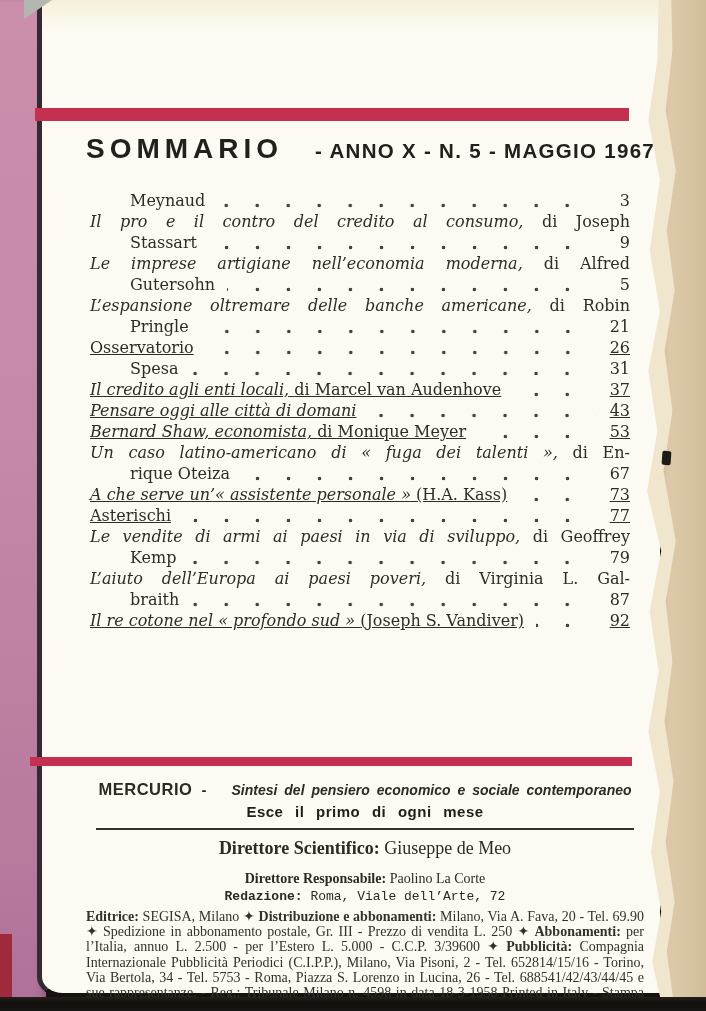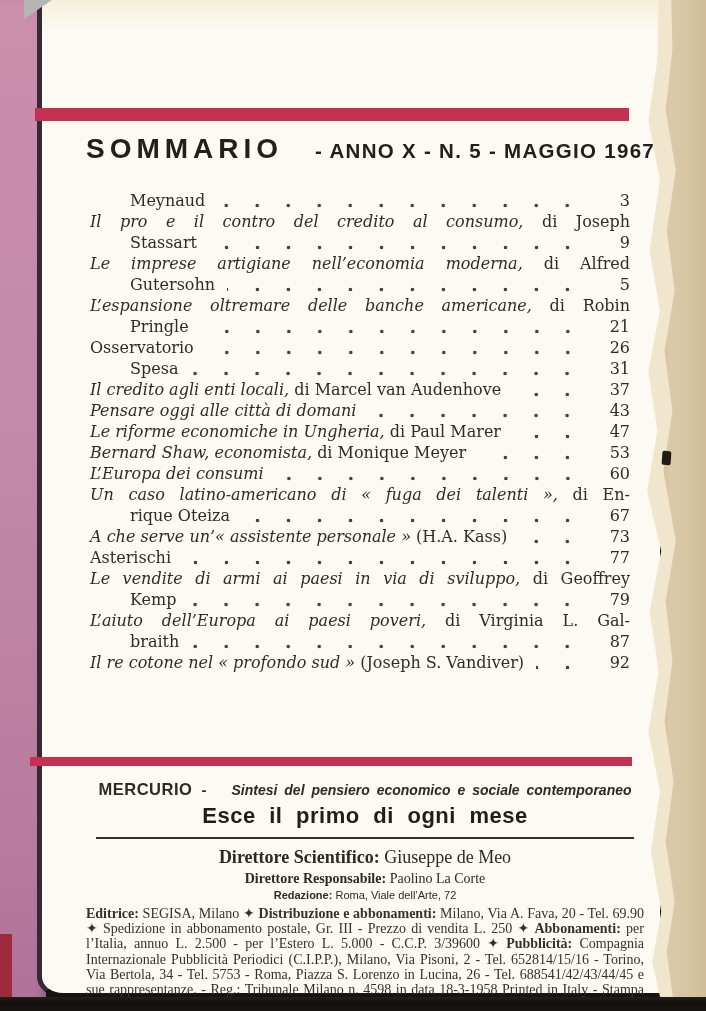--- a/index.html
+++ b/index.html
@@ -66,21 +66,21 @@
     white-space:nowrap;
   }
   .doc-title .t-main{font-size:28px; letter-spacing:5px;}
   .doc-title .t-rest{font-size:20.5px; letter-spacing:1.3px;margin-left:32px;}
 
   .toc{
     position:absolute; left:48px; top:190px; width:540px;
     font-size:16px; line-height:21px; color:#2e2c27;
   }
   .toc-line1.just{text-align:justify; text-align-last:justify;}
-  .toc-line1.flexline{display:flex; align-items:flex-end;}
+  .toc-line1.flexline{display:flex; align-items:flex-end;text-decoration:underline;}
   .toc-line2{display:flex; align-items:flex-start; padding-left:40px;}
   .toc .it{font-style:italic;}
   .toc .rm{font-style:normal;}
   .toc-text{white-space:nowrap;}
   .leader{
     flex:1 1 auto; height:5px; align-self:flex-end; margin:0 8px 3px 12px;
     background-image:radial-gradient(circle at 2.5px 2.5px,#45433c 1.5px, rgba(69,67,60,0) 2.1px);
     background-size:31px 5px; background-repeat:repeat-x; background-position:right 0;
   }
   .pg{min-width:26px; text-align:right; font-style:normal;}
@@ -88,26 +88,26 @@
   .masthead{
     position:absolute; left:40px; top:780px; width:566px;
     text-align:center; color:#2b2a25;
   }
   .mh-line1{white-space:nowrap;}
   .mh-name{font-family:"Liberation Sans", sans-serif; font-weight:700; font-size:16.5px; letter-spacing:.5px;}
   .mh-sep{font-family:"Liberation Sans", sans-serif; font-weight:700; font-size:15px; padding:0 4px;}
   .mh-tagline{font-family:Liberation Sans, sans-serif; font-style:italic; font-weight:700; font-size:14px; word-spacing:3px;margin-left:16px;}
   .mh-schedule{
     margin-top:4px; font-family:"Liberation Sans", sans-serif; font-weight:700;
-    font-size:22px; word-spacing:7px; letter-spacing:.5px; color:#1f1e1a;
+    font-size:15px; word-spacing:7px; letter-spacing:.5px; color:#1f1e1a;
   }
   .mh-rule{border:0; border-top:2px solid #33312c; margin:8px 14px 0 14px;}
   .dir1{margin-top:8px; font-family:"Liberation Serif", serif; font-size:18px;}
-  .dir2{margin-top:3px; font-family:"Liberation Serif", serif; font-size:14px;}
-  .dir3{margin-top:2px; font-family:Liberation Sans, sans-serif; font-size:11px;}
+  .dir2{margin-top:12px; font-family:"Liberation Serif", serif; font-size:14px;}
+  .dir3{margin-top:2px; font-family:Liberation Mono, monospace; font-size:13px;}
   .dlabel{font-weight:700;}
   .fine-print{
     margin:5px 4px 0 4px; text-align:justify;
     font-family:"Liberation Serif", serif; font-size:14px; line-height:15.2px;
     color:#33312c;
   }
   .fine-print b{font-weight:700;}
 </style>
 </head>
 <body>
@@ -179,37 +179,23 @@
         </div>
         <div class="toc-entry">
           <div class="toc-line1 flexline">
             <span class="toc-text"><span class="it">Pensare oggi alle città di domani</span></span>
             <span class="leader"></span>
             <span class="pg">43</span>
           </div>
         </div>
         <div class="toc-entry">
           <div class="toc-line1 flexline">
-            <span class="toc-text"><span class="it">Le riforme economiche in Ungheria,</span> <span class="rm">di Paul Marer</span></span>
-            <span class="leader"></span>
-            <span class="pg">47</span>
-          </div>
-        </div>
-        <div class="toc-entry">
-          <div class="toc-line1 flexline">
             <span class="toc-text"><span class="it">Bernard Shaw, economista,</span> <span class="rm">di Monique Meyer</span></span>
             <span class="leader"></span>
             <span class="pg">53</span>
-          </div>
-        </div>
-        <div class="toc-entry">
-          <div class="toc-line1 flexline">
-            <span class="toc-text"><span class="it">L’Europa dei consumi</span></span>
-            <span class="leader"></span>
-            <span class="pg">60</span>
           </div>
         </div>
         <div class="toc-entry">
           <div class="toc-line1 just"><span class="it">Un caso latino-americano di « fuga dei talenti »,</span> <span class="rm">di En-</span></div>
           <div class="toc-line2">
             <span class="rm">rique Oteiza</span>
             <span class="leader"></span>
             <span class="pg">67</span>
           </div>
         </div>

